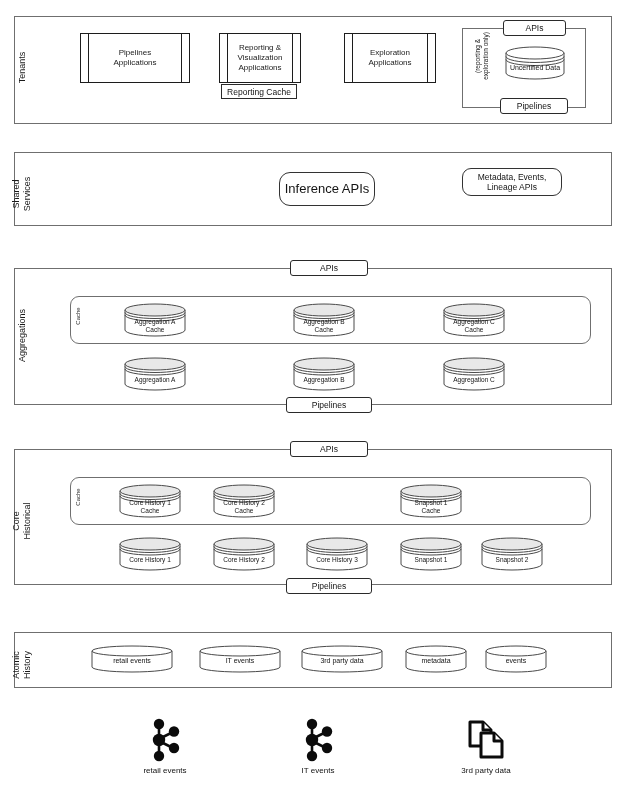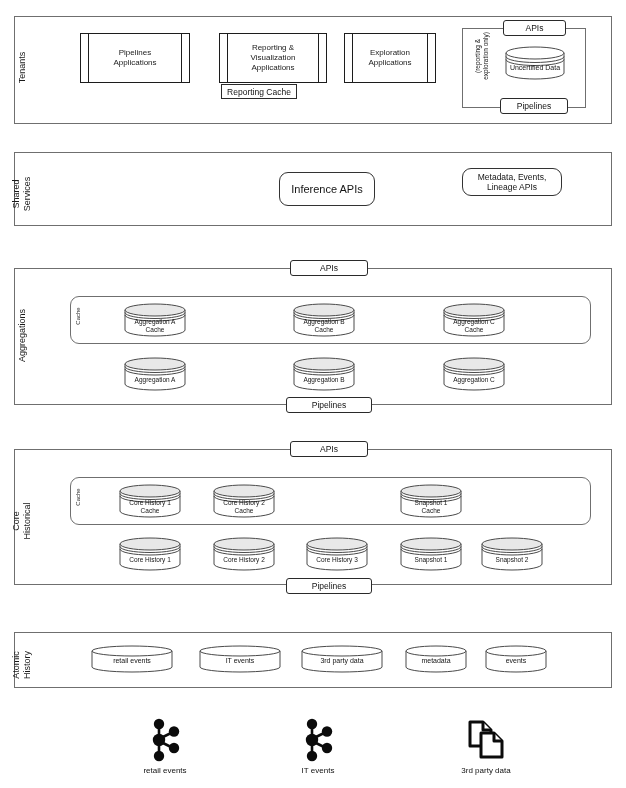--- a/index.html
+++ b/index.html
@@ -133,21 +133,21 @@
   <div class="band" style="left:14px; top:16px; width:598px; height:108px;"></div>
   <div class="band-label" style="top:62px; left:-8px;">Tenants</div>
 
   <div class="appbox" style="left:80px; top:33px; width:110px; height:50px;">
     <span class="bar-l"></span>
     <span class="bar-r"></span>
     <span class="txt" style="white-space:pre-line;">Pipelines
 Applications</span>
   </div>
 
-  <div class="appbox" style="left:219px; top:33px; width:108px; height:50px;">
+  <div class="appbox" style="left:219px; top:33px; width:82px; height:50px;">
     <span class="bar-l"></span>
     <span class="bar-r"></span>
     <span class="txt" style="white-space:pre-line;">Reporting &amp;
 Visualization
 Applications</span>
   </div>
 
   <div class="pill sharp" style="left:221px; top:84px; width:76px; height:15px;">
     <span>Reporting Cache</span>
   </div>
@@ -183,21 +183,21 @@
   </div>
 
   <div class="pill" style="left:500px; top:98px; width:68px; height:16px;">
     <span>Pipelines</span>
   </div>
 
   <div class="band" style="left:14px; top:152px; width:598px; height:74px;"></div>
   <div class="band-label two" style="top:183px; left:-8px; white-space:pre-line;">Shared
 Services</div>
 
-  <div class="pill rounded-lg" style="left:279px; top:172px; width:96px; height:34px; font-size:11px;">
+  <div class="pill rounded-lg" style="left:279px; top:172px; width:96px; height:34px; font-size:13px;border-radius:11px;">
     <span style="white-space:pre-line;">Inference APIs</span>
   </div>
   <div class="pill rounded-lg" style="left:462px; top:168px; width:100px; height:28px; font-size:8.5px;">
     <span style="white-space:pre-line;">Metadata, Events,
 Lineage APIs</span>
   </div>
 
   <div class="band" style="left:14px; top:268px; width:598px; height:137px;"></div>
   <div class="band-label" style="top:330px; left:-8px;">Aggregations</div>
 

